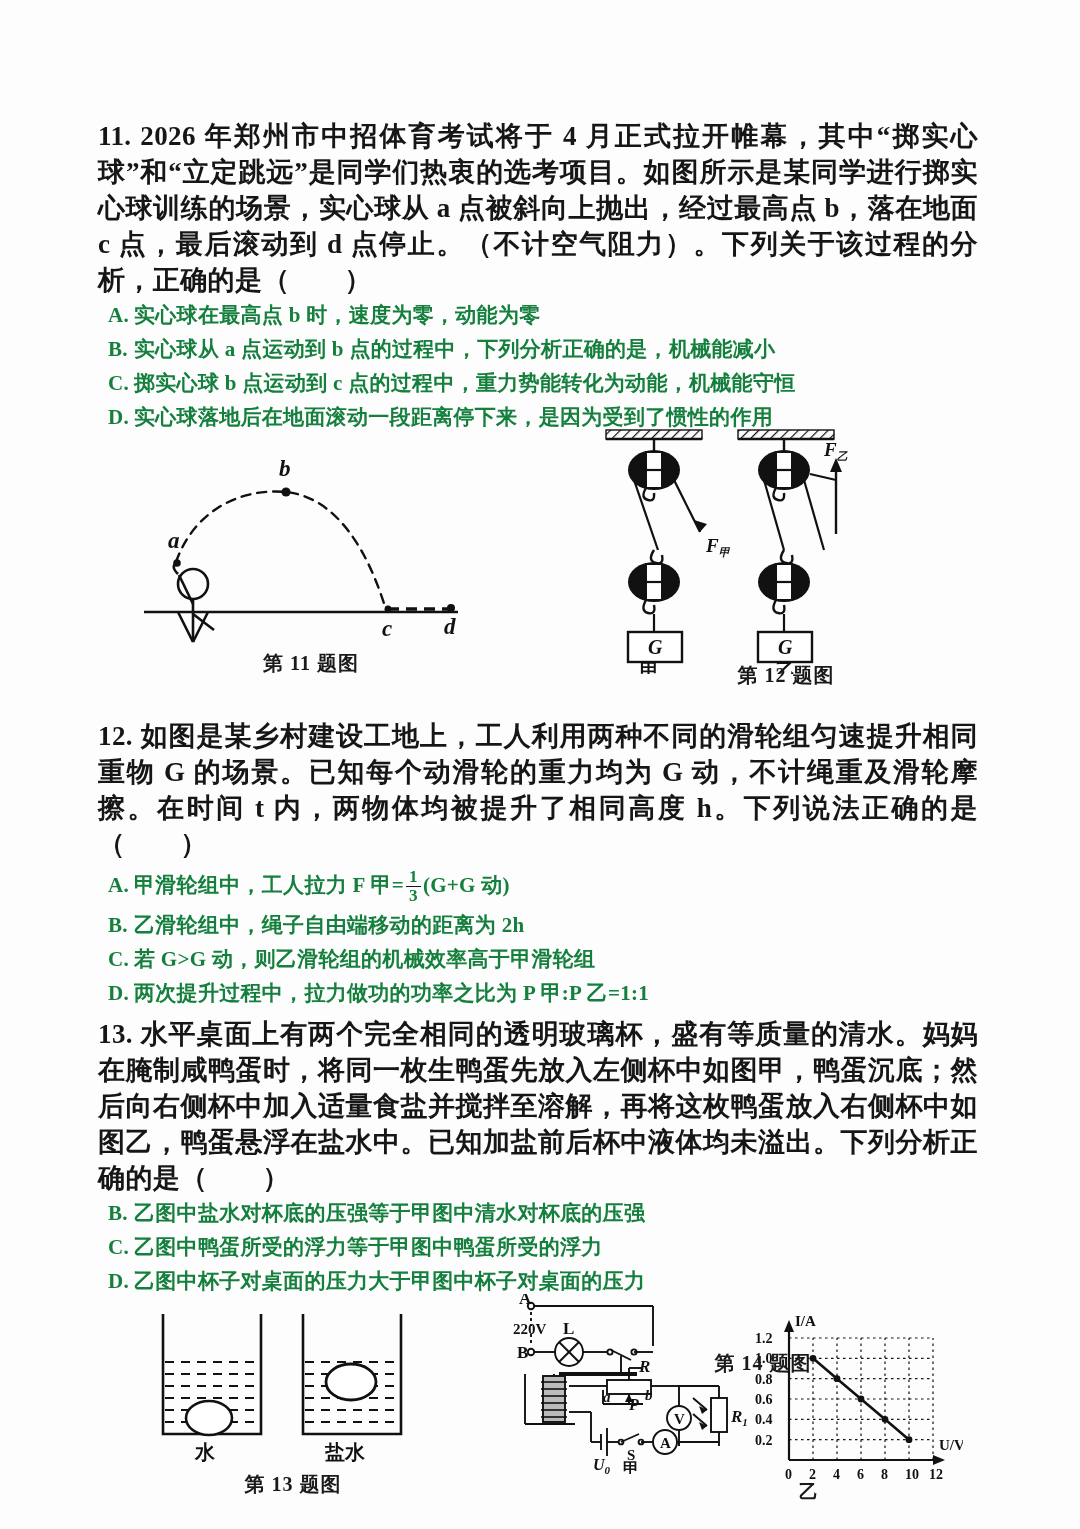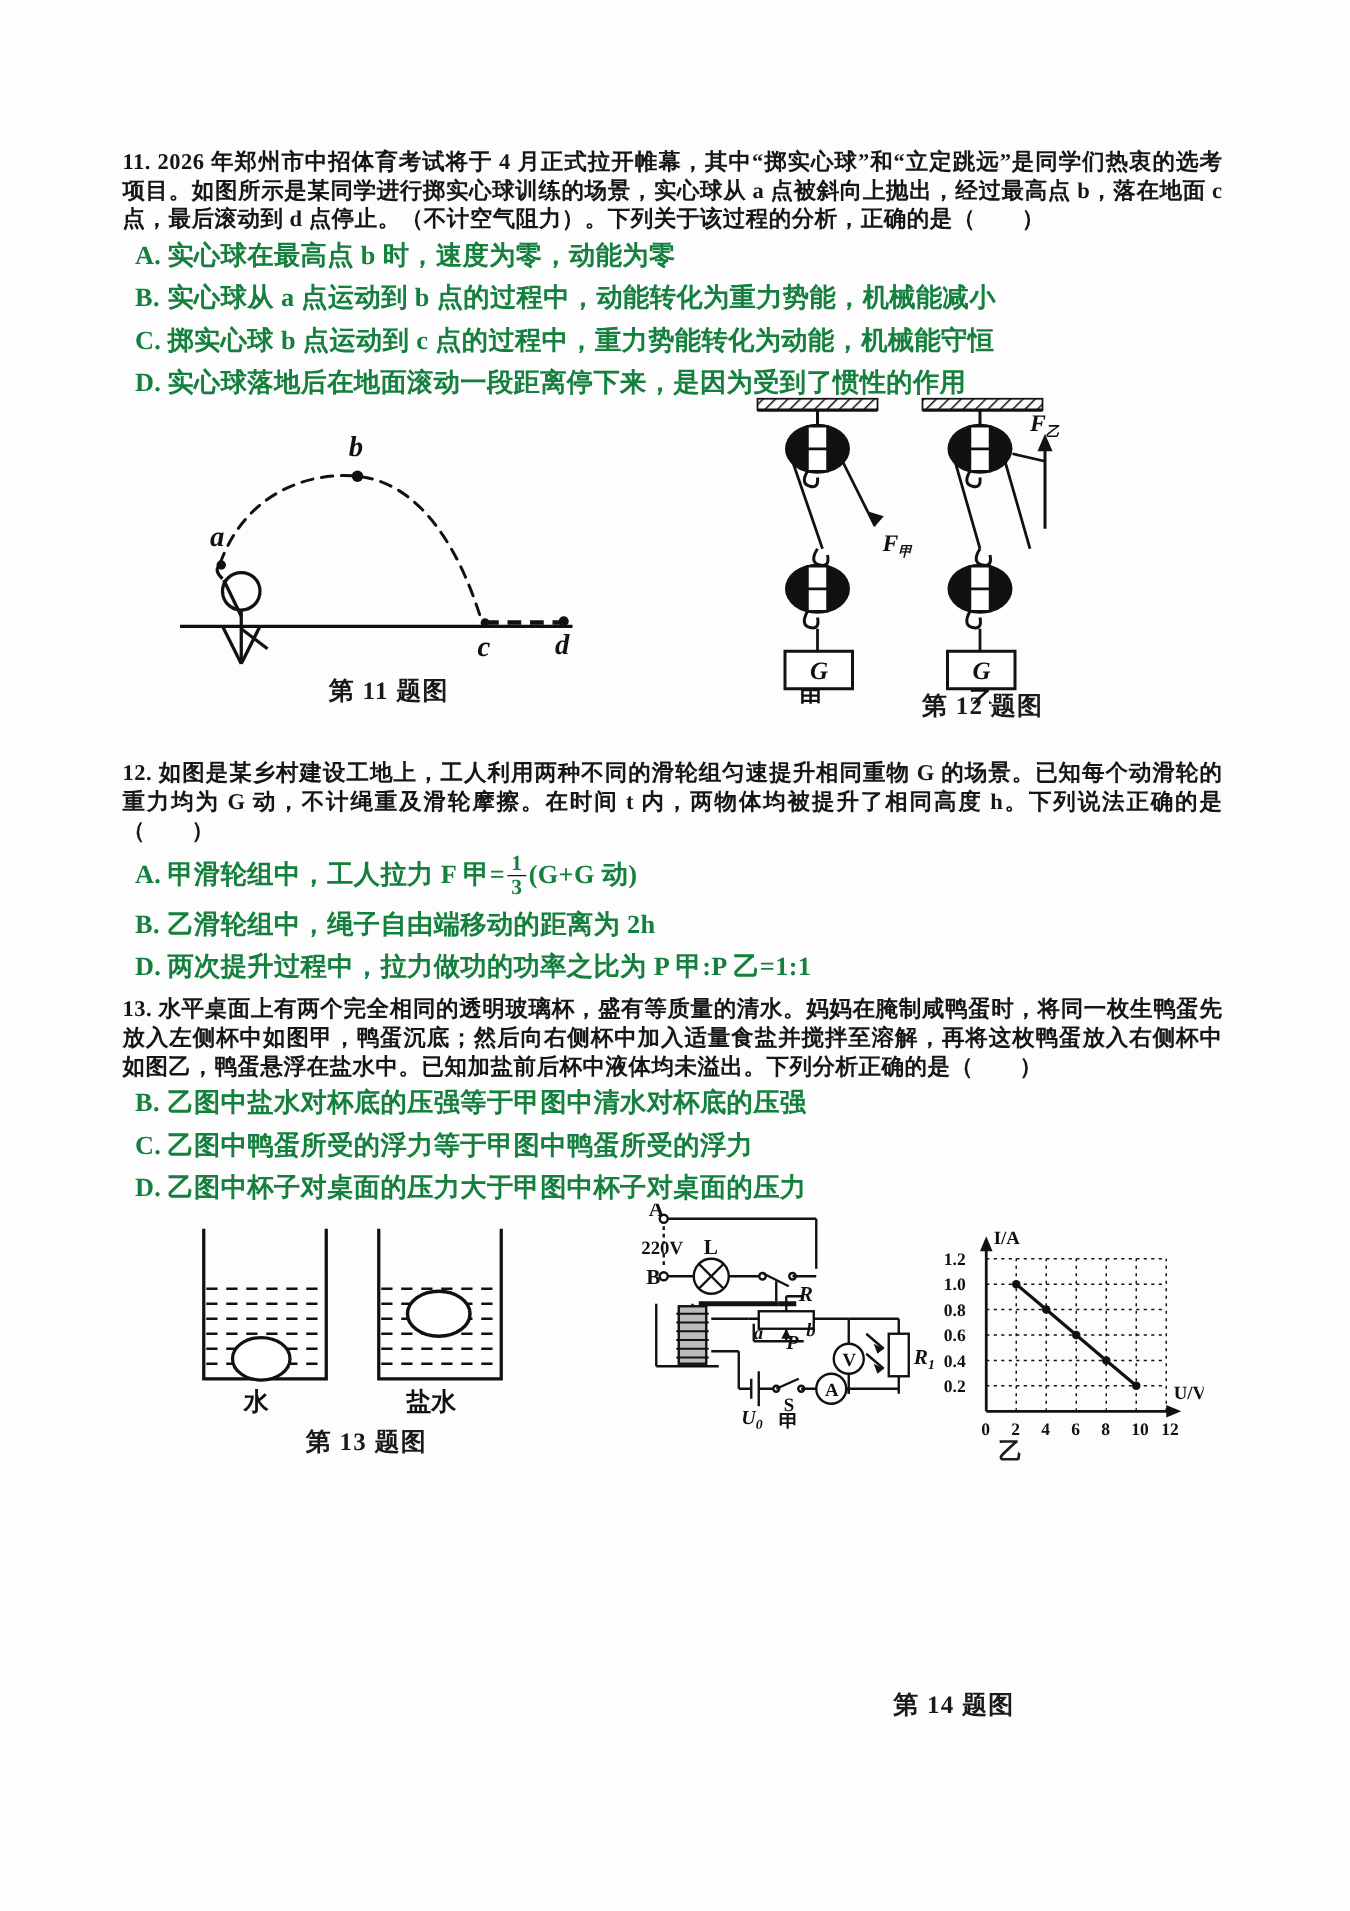--- a/index.html
+++ b/index.html
@@ -22,22 +22,22 @@
     background: #fdfdfd;
   }
   .content {
     position: absolute;
     left: 98px;
     top: 118px;
     width: 880px;
   }
   .qblock { margin-bottom: 2px; }
   .qstem {
-    font-size: 18px;
-    line-height: 23px;
+    font-size: 27px;
+    line-height: 36px;
     letter-spacing: 0.4px;
     text-align: justify;
     font-weight: 600;
     color: #161616;
   }
   .opt {
     font-size: 21px;
     line-height: 34px;
     letter-spacing: 0.3px;
     padding-left: 10px;
@@ -82,21 +82,21 @@
 
 <div class="page">
   <div class="content">
 
     <div class="qblock">
       <div class="qstem">11. 2026 年郑州市中招体育考试将于 4 月正式拉开帷幕，其中“掷实心球”和“立定跳远”是同学们热衷的选考项目。如图所示是某同学进行掷实心球训练的场景，实心球从 a 点被斜向上抛出，经过最高点 b，落在地面 c 点，最后滚动到 d 点停止。（不计空气阻力）。下列关于该过程的分析，正确的是（　　）</div>
       <div class="opt">
         <span class="lab">A.</span><span>实心球在最高点 b 时，速度为零，动能为零</span>
       </div>
       <div class="opt">
-        <span class="lab">B.</span><span>实心球从 a 点运动到 b 点的过程中，动能转化为重力势能，机械能减小</span>
+        <span class="lab">B.</span><span>实心球从 a 点运动到 b 点的过程中，下列分析正确的是，机械能减小</span>
       </div>
       <div class="opt">
         <span class="lab">C.</span><span>掷实心球 b 点运动到 c 点的过程中，重力势能转化为动能，机械能守恒</span>
       </div>
       <div class="opt">
         <span class="lab">D.</span><span>实心球落地后在地面滚动一段距离停下来，是因为受到了惯性的作用</span>
       </div>
     </div>
 
     <div class="figrow" style="height:258px; margin-top:10px;">
@@ -196,20 +196,23 @@
       </div>
     </div>
 
     <div class="qblock" style="margin-top:16px;">
       <div class="qstem">12. 如图是某乡村建设工地上，工人利用两种不同的滑轮组匀速提升相同重物 G 的场景。已知每个动滑轮的重力均为 G 动，不计绳重及滑轮摩擦。在时间 t 内，两物体均被提升了相同高度 h。下列说法正确的是（　　）</div>
       <div class="opt" style="line-height:46px;">
         <span class="lab">A.</span><span>甲滑轮组中，工人拉力 F 甲=</span><span class="frac"><span class="num">1</span><span class="den">3</span></span><span>(G+G 动)</span>
       </div>
       <div class="opt">
         <span class="lab">B.</span><span>乙滑轮组中，绳子自由端移动的距离为 2h</span>
+      </div>
+      <div class="opt">
+        <span class="lab">C.</span><span>若 G&gt;G 动，则乙滑轮组的机械效率高于甲滑轮组</span>
       </div>
       <div class="opt">
         <span class="lab">D.</span><span>两次提升过程中，拉力做功的功率之比为 P 甲:P 乙=1:1</span>
       </div>
     </div>
 
     <div class="qblock" style="margin-top:6px;">
       <div class="qstem">13. 水平桌面上有两个完全相同的透明玻璃杯，盛有等质量的清水。妈妈在腌制咸鸭蛋时，将同一枚生鸭蛋先放入左侧杯中如图甲，鸭蛋沉底；然后向右侧杯中加入适量食盐并搅拌至溶解，再将这枚鸭蛋放入右侧杯中如图乙，鸭蛋悬浮在盐水中。已知加盐前后杯中液体均未溢出。下列分析正确的是（　　）</div>
       <div class="opt">
         <span class="lab">B.</span><span>乙图中盐水对杯底的压强等于甲图中清水对杯底的压强</span>

